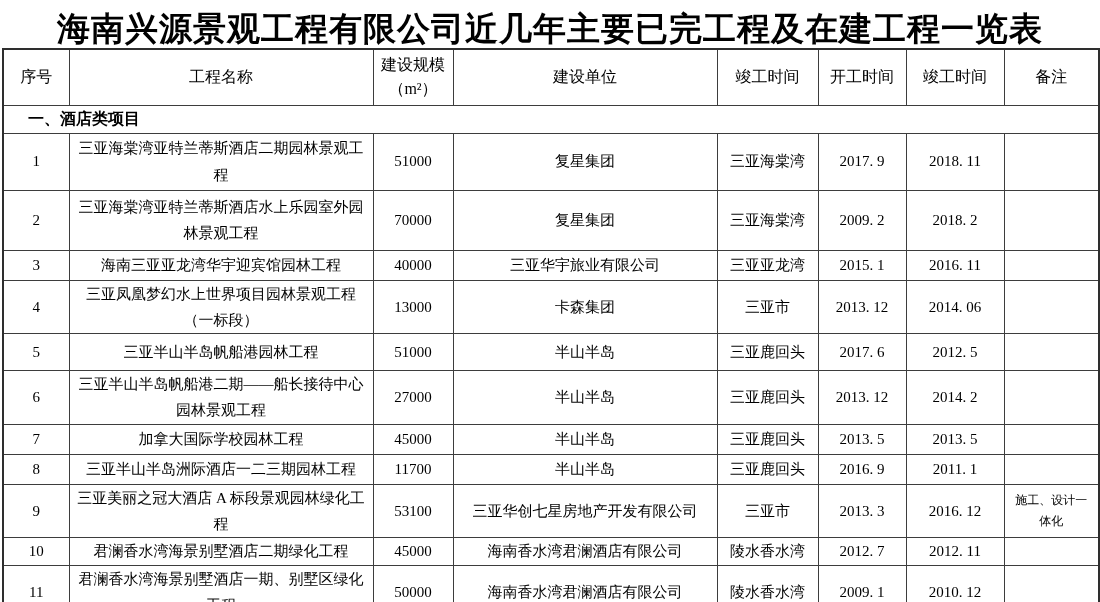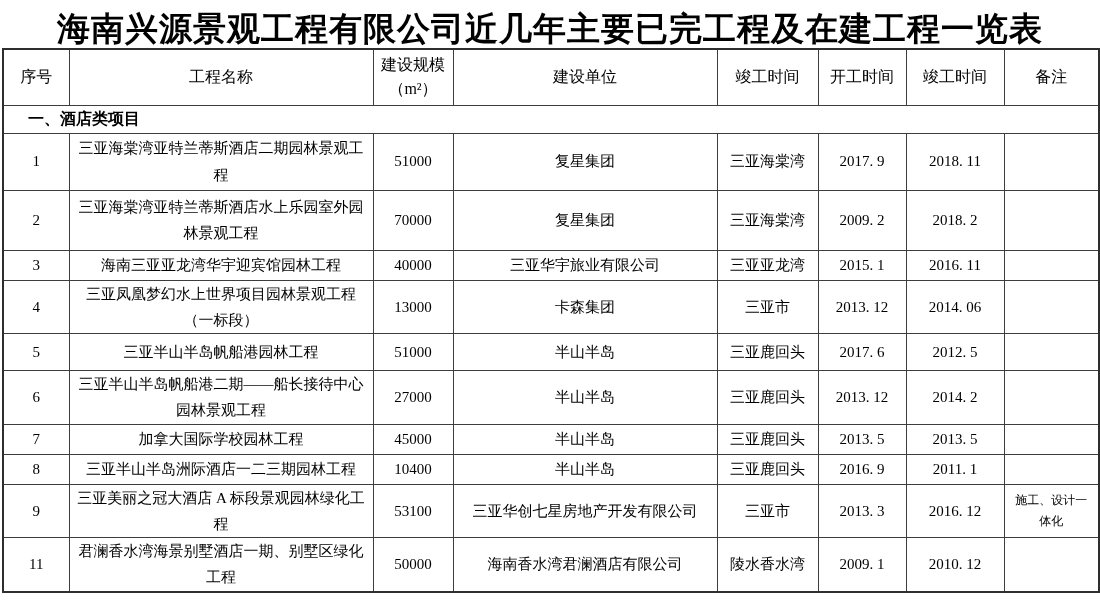--- a/index.html
+++ b/index.html
@@ -160,37 +160,47 @@
       <td>45000</td>
       <td>半山半岛</td>
       <td>三亚鹿回头</td>
       <td>2013. 5</td>
       <td>2013. 5</td>
       <td class="remark"></td>
     </tr>
     <tr style="height:30px">
       <td>8</td>
       <td>三亚半山半岛洲际酒店一二三期园林工程</td>
-      <td>10400</td>
+      <td>11700</td>
       <td>半山半岛</td>
       <td>三亚鹿回头</td>
       <td>2016. 9</td>
       <td>2011. 1</td>
       <td class="remark"></td>
     </tr>
     <tr style="height:50px">
       <td>9</td>
       <td>三亚美丽之冠大酒店 A 标段景观园林绿化工程</td>
       <td>53100</td>
       <td>三亚华创七星房地产开发有限公司</td>
       <td>三亚市</td>
       <td>2013. 3</td>
       <td>2016. 12</td>
       <td class="remark">施工、设计一体化</td>
     </tr>
+    <tr style="height:28px">
+      <td>10</td>
+      <td>君澜香水湾海景别墅酒店二期绿化工程</td>
+      <td>45000</td>
+      <td>海南香水湾君澜酒店有限公司</td>
+      <td>陵水香水湾</td>
+      <td>2012. 7</td>
+      <td>2012. 11</td>
+      <td class="remark"></td>
+    </tr>
     <tr style="height:49px">
       <td>11</td>
       <td>君澜香水湾海景别墅酒店一期、别墅区绿化工程</td>
       <td>50000</td>
       <td>海南香水湾君澜酒店有限公司</td>
       <td>陵水香水湾</td>
       <td>2009. 1</td>
       <td>2010. 12</td>
       <td class="remark"></td>
     </tr>

